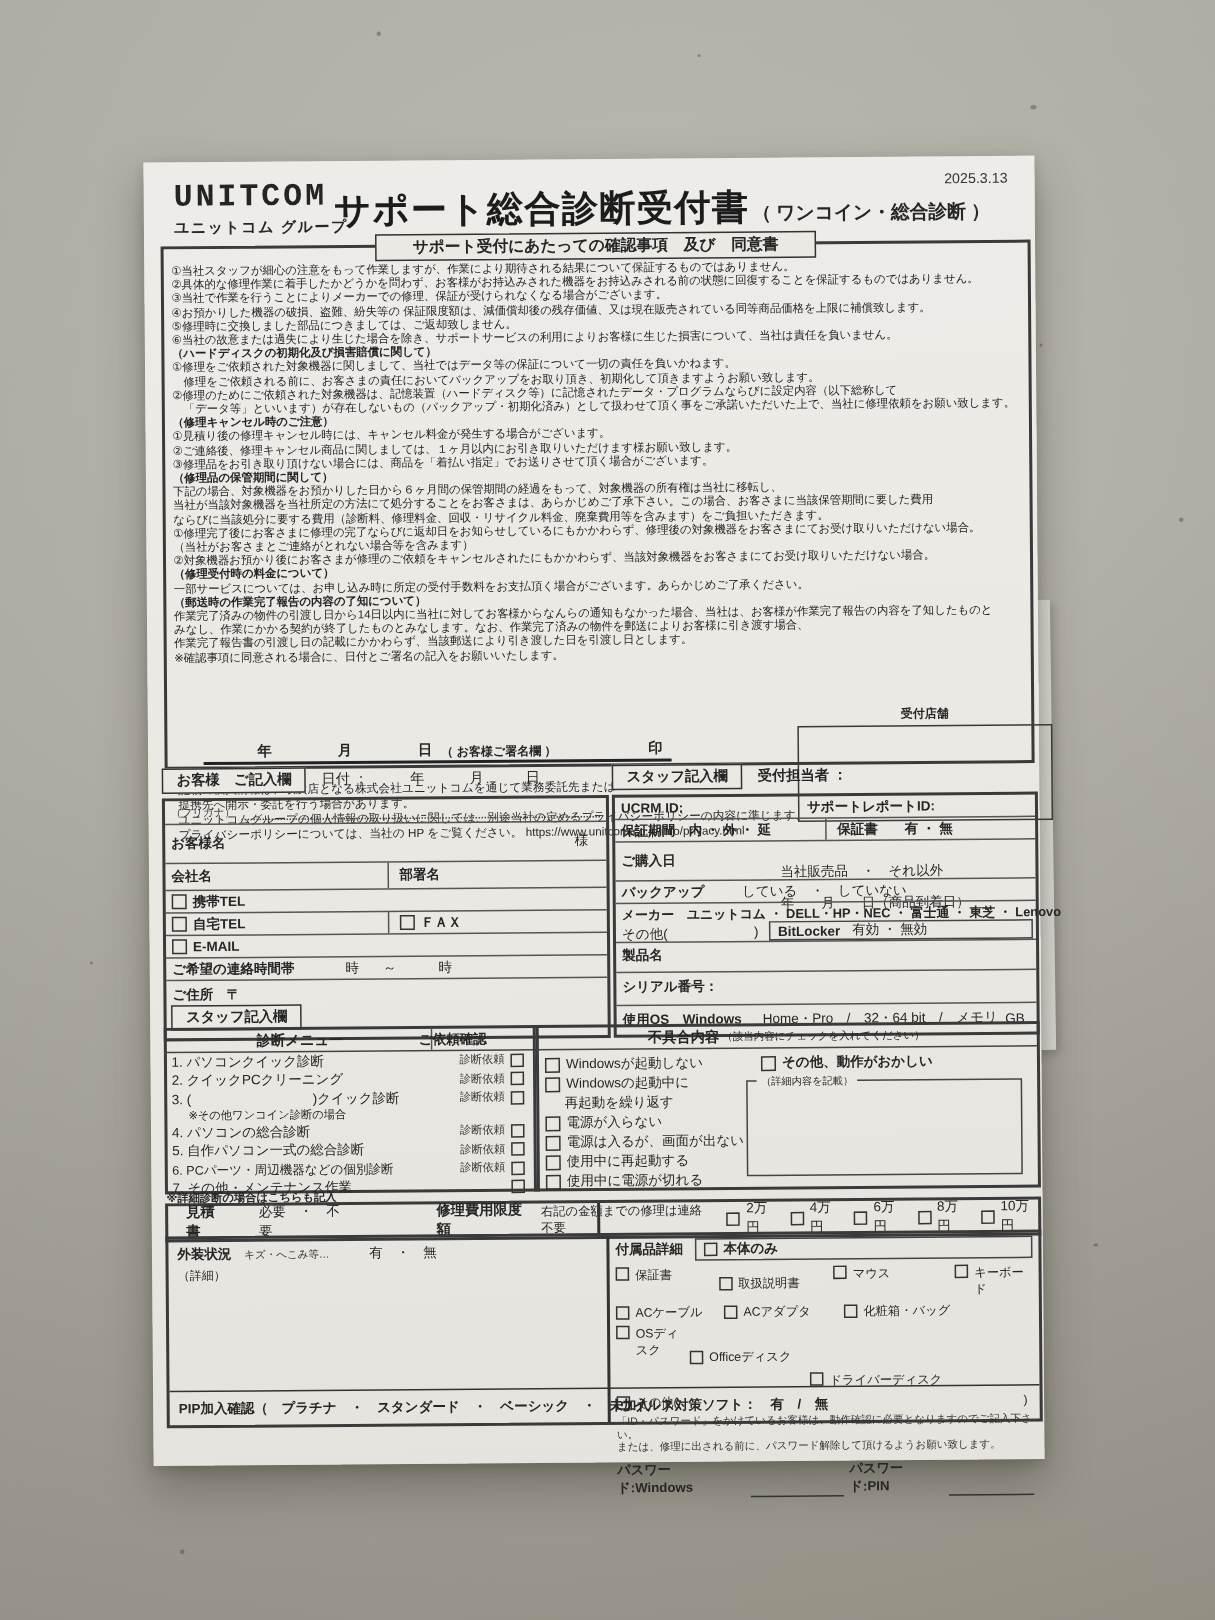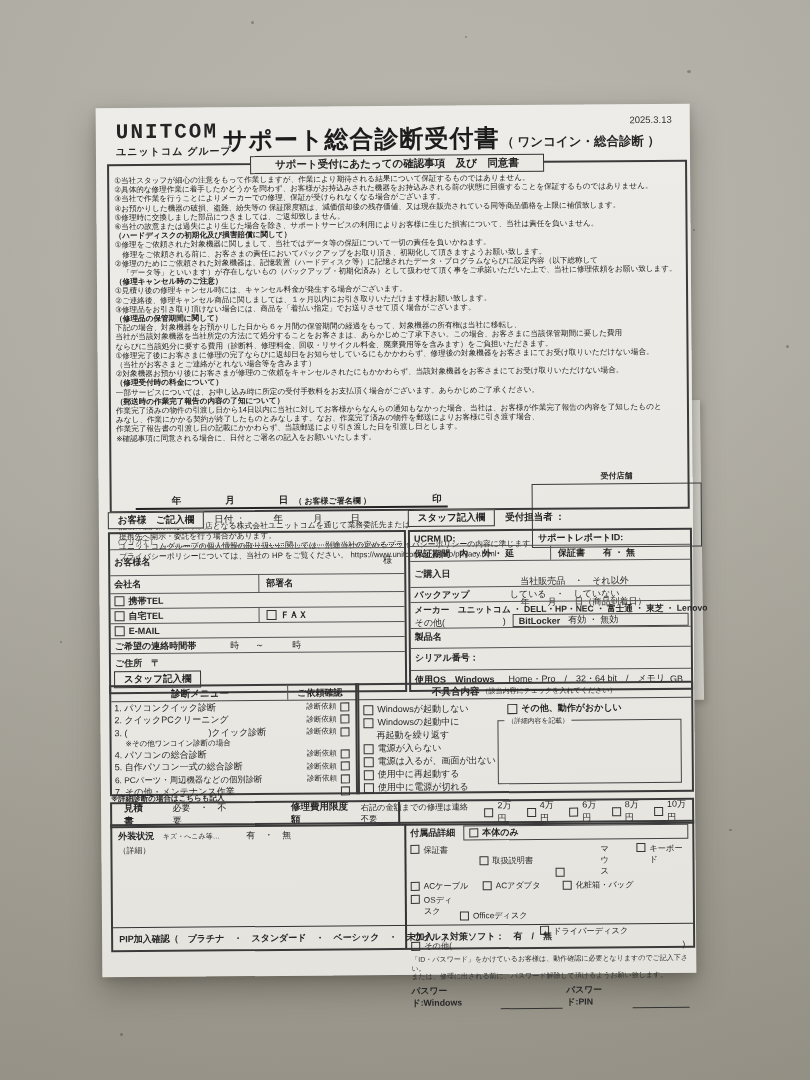--- a/index.html
+++ b/index.html
@@ -211,21 +211,21 @@
         <span class="vdiv" style="left:140px;"></span>
         <span class="lbl" style="position:absolute;left:148px;">保証書　　有 ・ 無</span>
       </div>
       <div class="row" style="height:26px;flex-wrap:wrap;align-content:center;">
         <span class="lbl">ご購入日</span>
         <span style="position:absolute;left:110px;top:3px;margin-top:32px;">年　　月　　日（商品到着日）</span>
         <span style="position:absolute;left:110px;top:14px;">当社販売品　・　それ以外</span>
       </div>
       <div class="row" style="height:15px;">
         <span class="lbl">バックアップ</span>
-        <span style="margin-left:40px;">している　・　していない</span>
+        <span style="margin-left:25px;">している　・　していない</span>
       </div>
       <div class="row" style="height:26px;flex-wrap:wrap;align-content:flex-start;padding-top:2px;">
         <span class="lbl" style="font-size:8.6px;white-space:nowrap;">メーカー　ユニットコム ・ DELL・HP・NEC ・ 富士通 ・ 東芝 ・ Lenovo</span>
         <span style="position:absolute;left:4px;top:14px;">その他(</span>
         <span style="position:absolute;left:92px;top:14px;">)</span>
         <span style="position:absolute;left:102px;top:12px;right:2px;bottom:0;border:1.2px solid #444;display:flex;align-items:center;padding:0 5px;gap:8px;">
           <b>BitLocker</b>
           <span>有効 ・ 無効</span>
         </span>
       </div>
@@ -243,21 +243,21 @@
     </div>
 
     <div class="abs" style="left:14px;top:560px;">
       <span class="tab-chip">スタッフ記入欄</span>
     </div>
 
     <div class="table" style="left:9px;top:577px;width:246px;height:107px;">
       <div class="menu-head">
         <span style="margin-left:60px;">診断メニュー</span>
         <span class="vdiv" style="left:176px;"></span>
-        <span style="position:absolute;left:186px;font-size:9px;">ご依頼確認</span>
+        <span style="position:absolute;left:168px;font-size:9px;">ご依頼確認</span>
       </div>
       <div class="menu-row">
         <span>1. パソコンクイック診断</span>
         <span class="req">
             <span>診断依頼</span>
             <span class="cb sm"></span>
           </span>
       </div>
       <div class="menu-row">
         <span>2. クイックPCクリーニング</span>
@@ -397,21 +397,21 @@
         </div>
         <div style="display:flex;margin-top:4px;font-size:8.2px;">
           <span style="width:72px;display:flex;">
               <span class="cb sm"></span>
               <span>保証書</span>
             </span>
           <span style="width:80px;display:flex;align-items:center;">
               <span class="cb sm"></span>
               <span>取扱説明書</span>
             </span>
-          <span style="width:64px;display:flex;align-items:flex-end;gap:32px;">
+          <span style="width:64px;display:flex;align-items:flex-start;">
               <span class="cb sm"></span>
               <span>マウス</span>
             </span>
           <span style="display:flex;margin-left:20px;">
               <span class="cb sm"></span>
               <span>キーボード</span>
             </span>
         </div>
         <div style="display:flex;margin-top:3px;font-size:8.2px;">
           <span style="width:72px;display:flex;align-items:center;">

